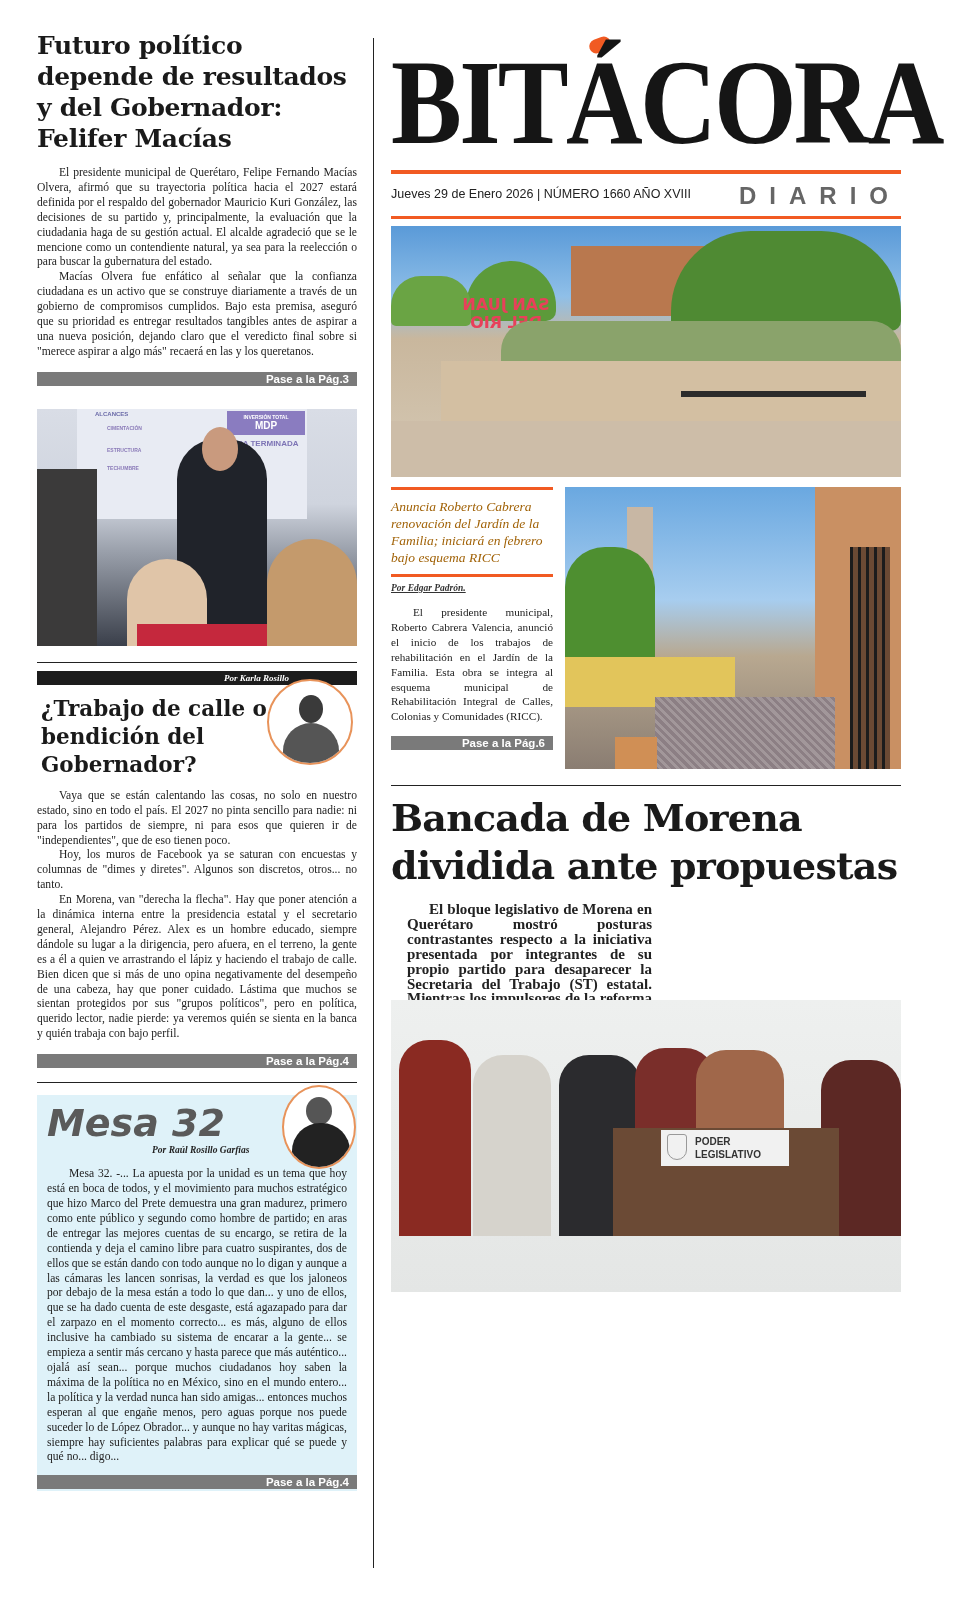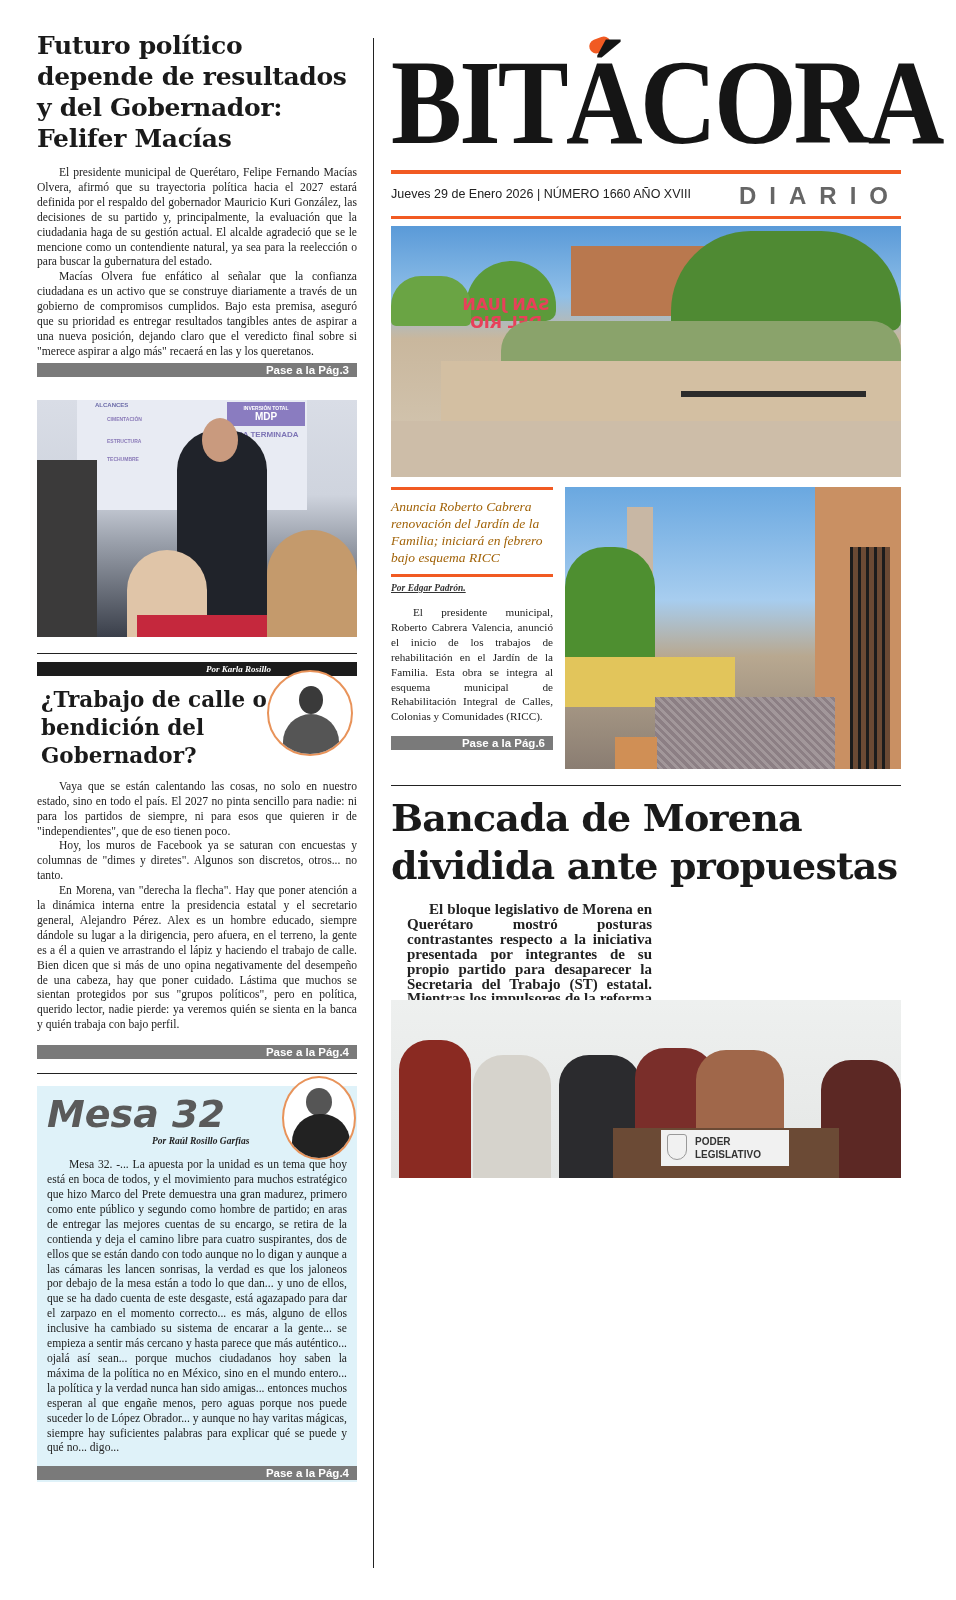--- a/index.html
+++ b/index.html
@@ -21,40 +21,40 @@
   .headline-serif { font-family: "DejaVu Serif", serif; font-weight: bold; color: #1a1a1a; }
   .body-text { font-family: "Liberation Serif", serif; font-size: 11.6px; line-height: 14.9px; text-align: justify; color: #222; }
   .body-text p { text-indent: 22px; }
 
   .pase { height: 14px; background: #7a7a7a; color: #fff; font-family: "Liberation Sans", sans-serif; font-weight: bold; font-size: 11.5px; line-height: 14px; text-align: right; padding-right: 8px; }
 
   .photo { position: relative; overflow: hidden; }
   .hr-dark { height: 1px; background: #222; }
 
   .column-title { font-family: "DejaVu Sans", sans-serif; font-weight: bold; font-style: italic; color: #555; }
-  .byline-bar { height: 14px; background: #1c1c1c; color: #fff; font-family: "Liberation Serif", serif; font-style: italic; font-weight: bold; font-size: 9px; line-height: 14px; text-align: right; padding-right: 86px; }
+  .byline-bar { height: 14px; background: #1c1c1c; color: #fff; font-family: "Liberation Serif", serif; font-style: italic; font-weight: bold; font-size: 9px; line-height: 14px; text-align: right; padding-right: 68px; }
   .avatar { position: absolute; border-radius: 50%; border: 2px solid #e8935a; background: #fff; overflow: hidden; }
 
   .mesa-box { background: #dff2f9; padding: 0 10px 0 10px; position: relative; }
 
   .sub-italic { font-family: Liberation Serif, serif; font-style: italic; font-size: 13.5px; line-height: 17px; color: #a16207; }
 </style>
 </head>
 <body>
 
 <div class="col-left">
 
   <h2 class="headline-serif" style="font-size:25px; line-height:31px; width:320px; letter-spacing:-0.3px;">Futuro político depende de resultados y del Gobernador: Felifer Macías</h2>
 
   <div class="body-text" style="margin-top:12px;">
     <p>El presidente municipal de Querétaro, Felipe Fernando Macías Olvera, afirmó que su trayectoria política hacia el 2027 estará definida por el respaldo del gobernador Mauricio Kuri González, las decisiones de su partido y, principalmente, la evaluación que la ciudadania haga de su gestión actual. El alcalde agradeció que se le mencione como un contendiente natural, ya sea para la reelección o para buscar la gubernatura del estado.</p>
     <p>Macías Olvera fue enfático al señalar que la confianza ciudadana es un activo que se construye diariamente a través de un gobierno de compromisos cumplidos. Bajo esta premisa, aseguró que su prioridad es entregar resultados tangibles antes de aspirar a una nueva posición, dejando claro que el veredicto final sobre si "merece aspirar a algo más" recaerá en las y los queretanos.</p>
   </div>
 
-  <div class="pase" style="margin-top:3px;">Pase a la Pág.3</div>
+  <div class="pase" style="margin-top:12px;">Pase a la Pág.3</div>
 
   <div class="photo" style="margin-top:23px; width:320px; height:237px; background:linear-gradient(180deg,#d9dde6 0%,#cfd4de 40%,#9aa0ab 60%,#3a3f4a 100%);">
     <div style="position:absolute; left:40px; top:0; width:230px; height:110px; background:#e8ebf3;">
       <div style="position:absolute; left:18px; top:2px; font-family:'Liberation Sans',sans-serif; font-size:6px; font-weight:bold; color:#6a6aa8;">ALCANCES</div>
       <div style="position:absolute; left:30px; top:16px; font-family:'Liberation Sans',sans-serif; font-size:5px; font-weight:bold; color:#8a7ab8;">CIMENTACIÓN</div>
       <div style="position:absolute; left:30px; top:38px; font-family:'Liberation Sans',sans-serif; font-size:5px; font-weight:bold; color:#8a7ab8;">ESTRUCTURA</div>
       <div style="position:absolute; left:30px; top:56px; font-family:'Liberation Sans',sans-serif; font-size:5px; font-weight:bold; color:#8a7ab8;">TECHUMBRE</div>
       <div style="position:absolute; left:150px; top:2px; width:78px; height:24px; background:#8a7cc0; color:#fff; font-family:'Liberation Sans',sans-serif; font-size:5px; font-weight:bold; text-align:center; padding-top:3px;">
         <div>INVERSIÓN TOTAL</div>
         <div style="font-size:10px;">MDP</div>
@@ -160,21 +160,21 @@
       <div>Bancada de Morena</div>
       <div>dividida ante propuestas</div>
     </h2>
     <div style="position:relative; margin-top:12px; height:80px;">
       <div class="body-text" style="position:absolute; left:16px; top:0; width:245px; font-size:15px;font-weight:bold;">
         <p>El bloque legislativo de Morena en Querétaro mostró posturas contrastantes respecto a la iniciativa presentada por integrantes de su propio partido para desaparecer la Secretaria del Trabajo (ST) estatal. Mientras los impulsores de la reforma argumentan una duplicidad de funciones con la federación, el co-</p>
       </div>
     </div>
   </div>
 
-  <div class="photo" style="margin-top:18px; width:510px; height:178px; background:linear-gradient(180deg,#eef0ef 0%,#e4e6e5 100%);">
+  <div class="photo" style="margin-top:18px; width:510px; height:292px; background:linear-gradient(180deg,#eef0ef 0%,#e4e6e5 100%);">
     <div style="position:absolute; left:8px; top:40px; width:72px; height:196px; background:#8a2a22; border-radius:30px 30px 0 0;"></div>
     <div style="position:absolute; left:82px; top:55px; width:78px; height:181px; background:#d6d3cc; border-radius:30px 30px 0 0;"></div>
     <div style="position:absolute; left:168px; top:55px; width:82px; height:181px; background:#2b2b2e; border-radius:30px 30px 0 0;"></div>
     <div style="position:absolute; left:244px; top:48px; width:80px; height:188px; background:#7a2e2a; border-radius:30px 30px 0 0;"></div>
     <div style="position:absolute; left:305px; top:50px; width:88px; height:186px; background:#a0674a; border-radius:30px 30px 0 0;"></div>
     <div style="position:absolute; left:430px; top:60px; width:80px; height:176px; background:#5c2824; border-radius:30px 30px 0 0;"></div>
     <div style="position:absolute; left:222px; top:128px; width:226px; height:108px; background:#6b4a35;"></div>
     <div style="position:absolute; left:270px; top:130px; width:128px; height:36px; background:#f1f1f1; font-family:'Liberation Sans',sans-serif; font-weight:bold; font-size:10px; line-height:13px; color:#333; padding:5px 0 0 34px;">
       <div>PODER</div>
       <div>LEGISLATIVO</div>

